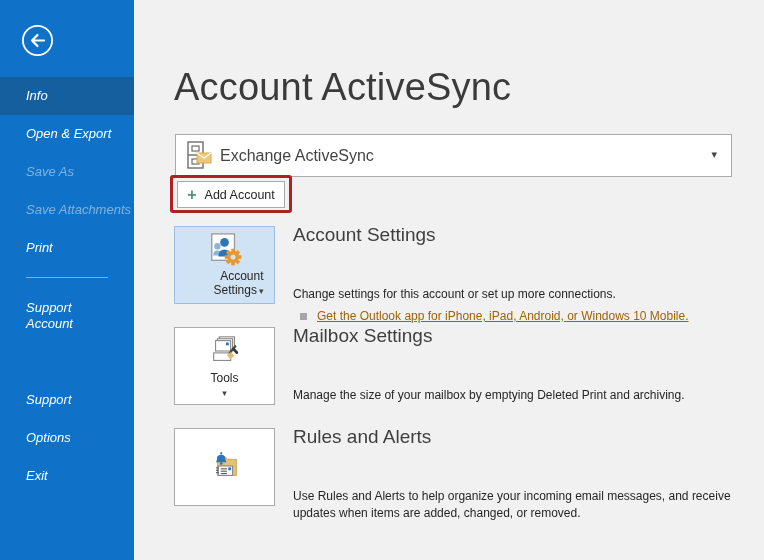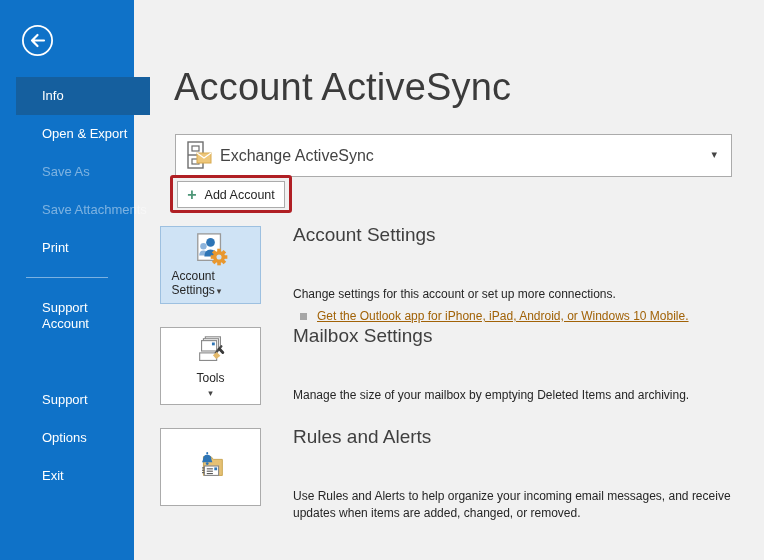--- a/index.html
+++ b/index.html
@@ -4,22 +4,22 @@
 <style>
   * { margin:0; padding:0; box-sizing:border-box; }
   html,body { width:764px; height:560px; }
   body { font-family:"Liberation Sans", sans-serif; background:#f1f1f1; overflow:hidden; }
   .screen { position:relative; width:764px; height:560px; background:#f1f1f1; }
 
   
   .sidebar { position:absolute; left:0; top:0; width:134px; height:560px; background:#0f72c8; }
   .back-btn { position:absolute; left:21px; top:24px; width:33px; height:33px; cursor:pointer; }
   .nav-item {
-    position:absolute; left:16px; width:134px; height:38px; line-height:38px;
-    padding-left:26px; color:#ffffff; font-size:13px; cursor:pointer; white-space:nowrap;
+    position:absolute; left:0; width:134px; height:38px; line-height:38px;
+    padding-left:26px; color:#ffffff; font-size:13px; cursor:pointer; white-space:nowrap;font-style:italic;
   }
   .nav-item.selected { background:#155f9e; }
   .nav-item.disabled { color:rgba(255,255,255,0.45); cursor:default; }
   .nav-item.twoline { line-height:16px; height:44px; padding-top:3px; width:90px; white-space:normal; }
   .nav-divider { position:absolute; left:26px; width:82px; height:1px; background:rgba(255,255,255,0.45); }
 
   
   .page-title {
     position:absolute; left:174px; top:66px; font-size:38px; font-weight:300;
     color:#3b3b3b; letter-spacing:0.2px;
@@ -40,24 +40,24 @@
   .add-account {
     position:absolute; left:177px; top:181px; width:108px; height:27px;
     background:#ffffff; border:1px solid #ababab; cursor:pointer;
     display:flex; align-items:center; justify-content:center; gap:8px;
     font-family:"Liberation Sans", sans-serif;
   }
   .add-account .plus { color:#4e9678; font-size:16px; font-weight:bold; line-height:1; }
   .add-account .aa-label { font-size:12.5px; color:#262626; }
 
   .tile-btn {
-    position:absolute; left:160px; width:101px; height:78px;
+    position:absolute; left:174px; width:101px; height:78px;
     background:#ffffff; border:1px solid #ababab; cursor:pointer;
     display:flex; flex-direction:column; align-items:center; justify-content:center;
-    text-align:left;
+    text-align:right;
   }
   .tile-btn.blue { background:#cfe3f5; border-color:#9dc0e0; }
   .tile-btn .tile-icon { width:34px; height:34px; margin-bottom:3px; }
   .tile-btn .tile-label { font-size:12px; color:#262626; line-height:14px; max-width:78px; }
   .tile-btn .caret-inline { font-size:9px; color:#444; margin-left:2px; }
   .tile-btn .caret-below { font-size:9px; color:#444; line-height:10px; margin-top:3px; }
 
   .section-text { position:absolute; left:293px; width:452px; }
   .section-heading { font-size:19px; font-weight:400; color:#3f3f3f; margin-bottom:5px; }
   .section-desc { font-size:12px; color:#262626; line-height:17px;margin-top:40px; }
@@ -149,21 +149,21 @@
       <rect x="6" y="20" width="18" height="8" fill="#ffffff" stroke="#8a8a8a" stroke-width="1.2"></rect>
       <path d="M29 13 l-6 7" stroke="#4a4a4a" stroke-width="2.4" stroke-linecap="round"></path>
       <path d="M24 19 l4 4 l-4.5 3.5 l-3.5 -4 z" fill="#e3b96c"></path>
       <path d="M27 16 l3.5 3.5" stroke="#3a3a3a" stroke-width="3" stroke-linecap="round"></path>
     </svg>
     <span class="tile-label">Tools</span>
     <span class="caret-below">▾</span>
   </button>
   <div class="section-text" style="top:325px">
     <div class="section-heading">Mailbox Settings</div>
-    <div class="section-desc">Manage the size of your mailbox by emptying Deleted Items and archiving.</div>
+    <div class="section-desc">Manage the size of your mailbox by emptying Deleted Print and archiving.</div>
   </div>
 
   <button class="tile-btn" style="top:428px">
     <svg class="tile-icon" viewBox="0 0 36 36">
       <path d="M10 8 h8 l2.5 3 h9.5 v17 h-20 z" fill="#e6c174" stroke="#c9a44f" stroke-width="1"></path>
       <path d="M9.5 11.5 q0 -5.5 4.5 -5.5 q4.5 0 4.5 5.5 l1 2.5 h-11 z" fill="#2e75b6"></path>
       <rect x="13" y="3.2" width="2" height="2.6" rx="1" fill="#2e75b6"></rect>
       <circle cx="14" cy="15.4" r="1.5" fill="#2e75b6"></circle>
       <rect x="11" y="18" width="15" height="10" fill="#ffffff" stroke="#8a8a8a" stroke-width="1.2"></rect>
       <line x1="13.5" y1="21" x2="20" y2="21" stroke="#5a5a5a" stroke-width="1.2"></line>

